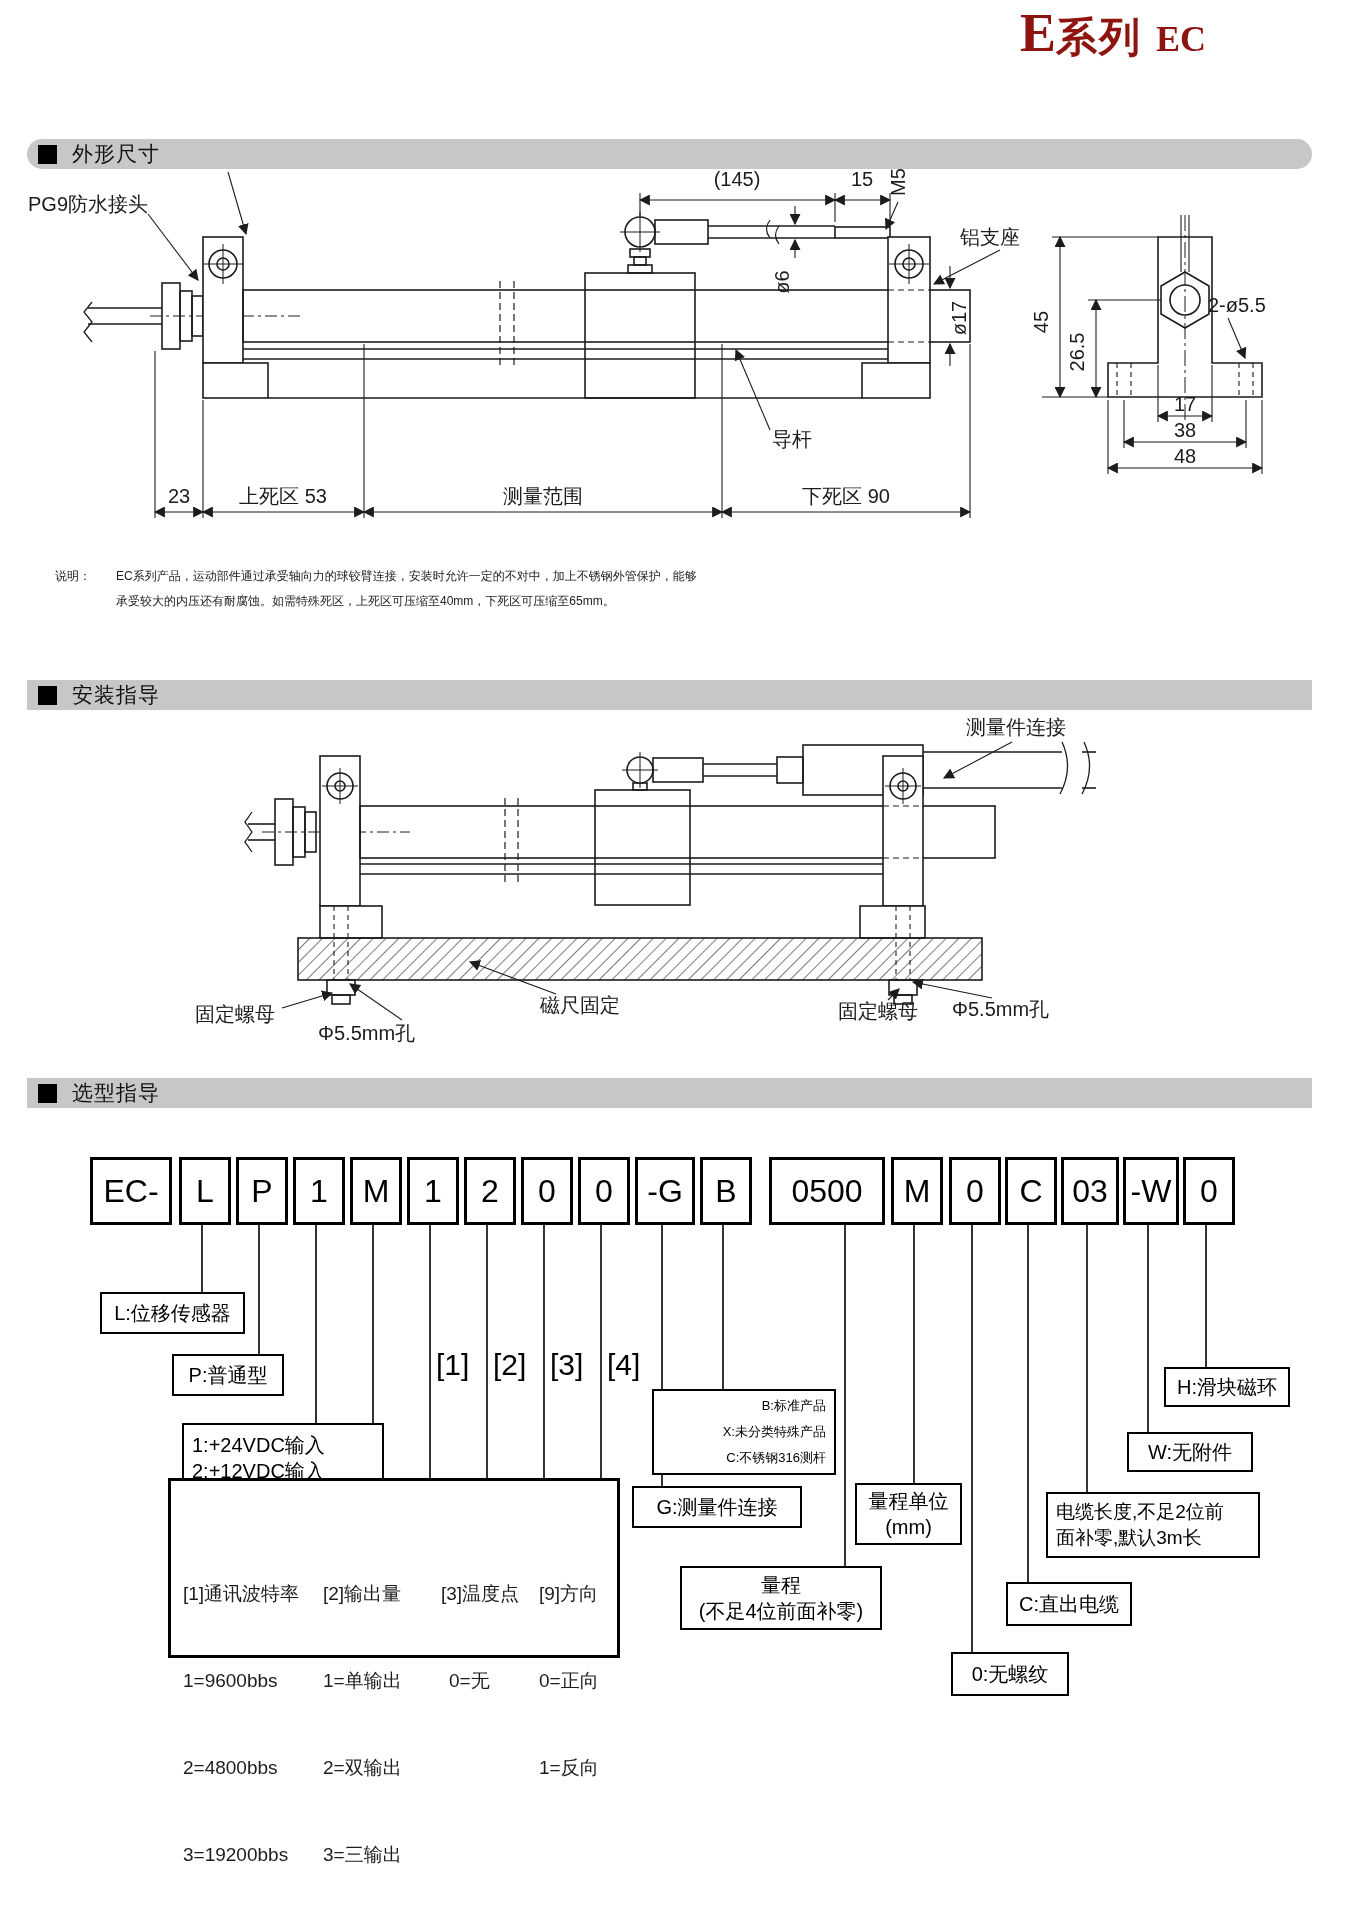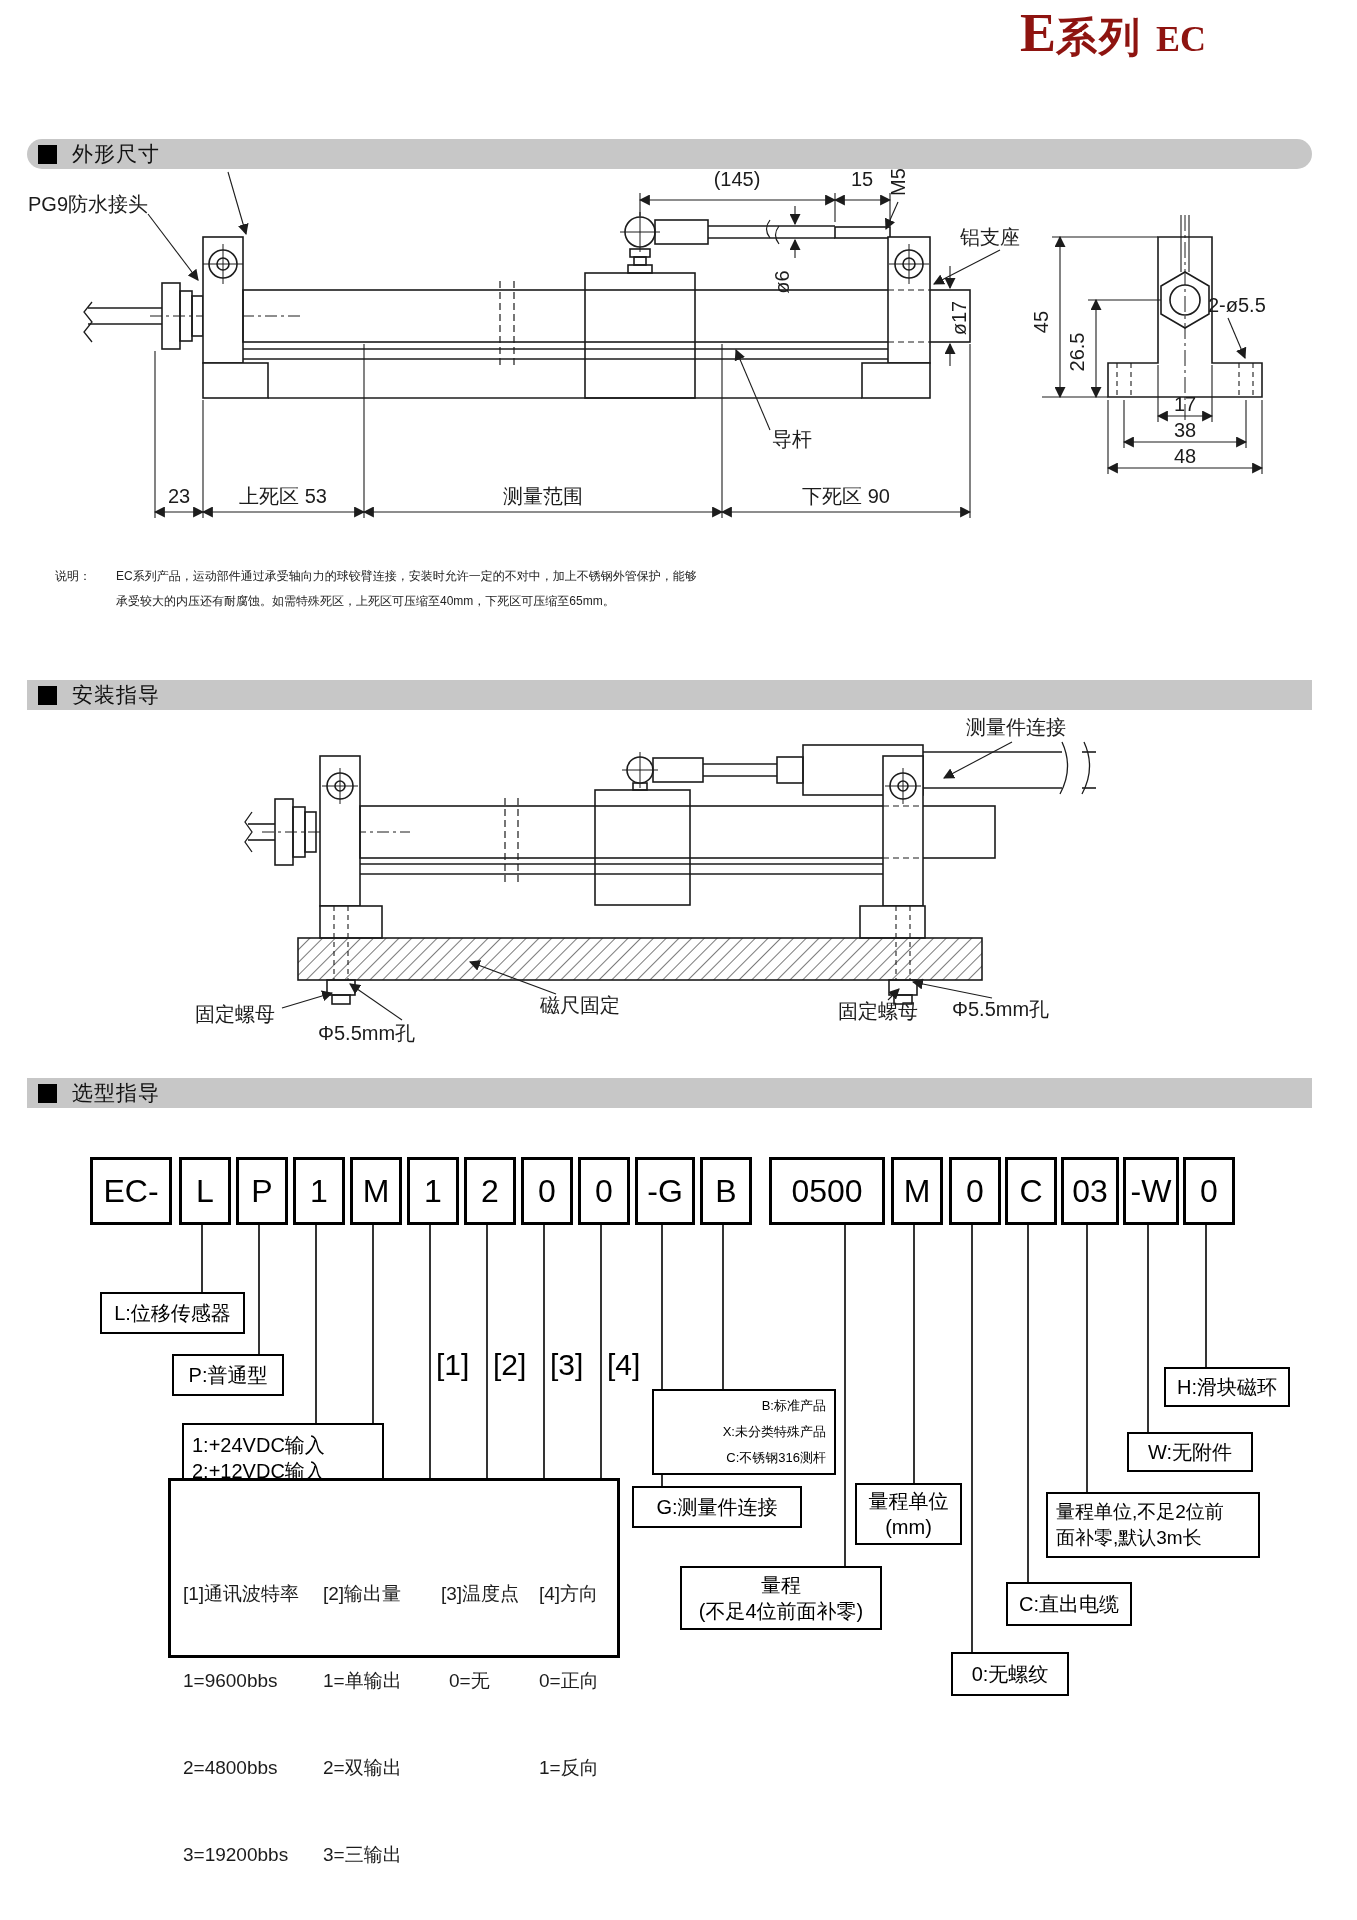--- a/index.html
+++ b/index.html
@@ -351,21 +351,21 @@
       <div>[2]输出量</div>
       <div>1=单输出</div>
       <div>2=双输出</div>
       <div>3=三输出</div>
     </div>
     <div class="mbcol" style="left:270px;top:40px;">
       <div>[3]温度点</div>
       <div style="padding-left:8px;">0=无</div>
     </div>
     <div class="mbcol" style="left:368px;top:40px;">
-      <div>[4]方向</div>
+      <div>[9]方向</div>
       <div>0=正向</div>
       <div>1=反向</div>
     </div>
   </div>
 
   <div class="co lines" style="left:652px;top:1389px;width:184px;height:86px;font-size:13px;text-align:right;">
     <span class="ln">B:标准产品</span>
     <span class="ln">X:未分类特殊产品</span>
     <span class="ln">C:不锈钢316测杆</span>
   </div>
@@ -374,19 +374,19 @@
     <span class="ln">量程</span>
     <span class="ln">(不足4位前面补零)</span>
   </div>
   <div class="co center" style="left:855px;top:1483px;width:107px;height:62px;">
     <span class="ln">量程单位</span>
     <span class="ln">(mm)</span>
   </div>
   <div class="co center" style="left:951px;top:1652px;width:118px;height:44px;">0:无螺纹</div>
   <div class="co center" style="left:1006px;top:1582px;width:126px;height:44px;">C:直出电缆</div>
   <div class="co lines" style="left:1046px;top:1492px;width:214px;height:66px;font-size:19px;">
-    <span class="ln">量程单位,不足2位前</span>
+    <span class="ln">电缆长度,不足2位前</span>
     <span class="ln">面补零,默认3m长</span>
   </div>
   <div class="co center" style="left:1127px;top:1432px;width:126px;height:40px;">W:无附件</div>
   <div class="co center" style="left:1164px;top:1367px;width:126px;height:40px;">H:滑块磁环</div>
 
 </div>
 
 </body></html>

